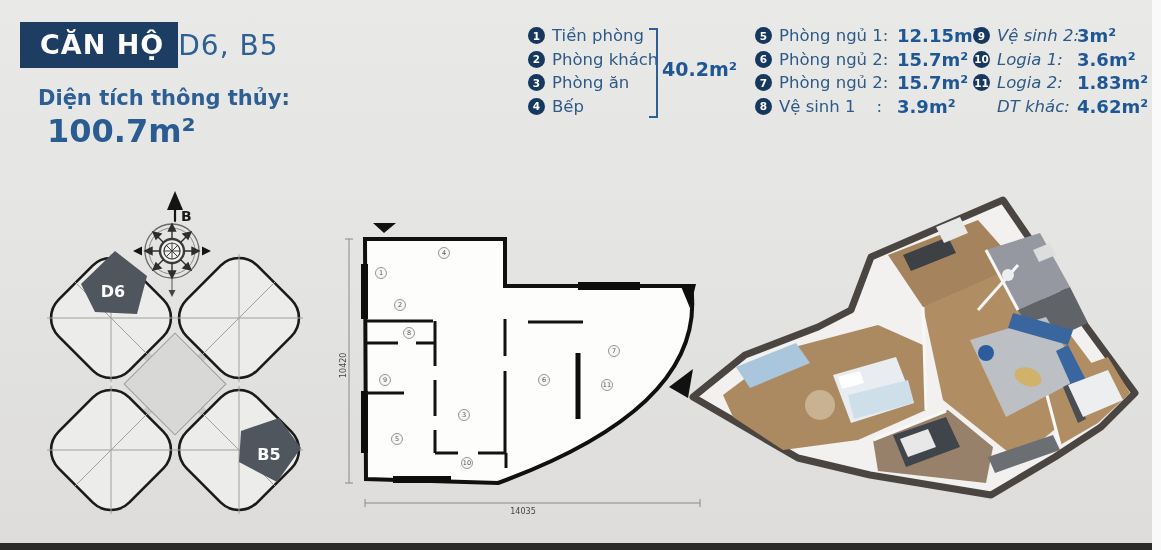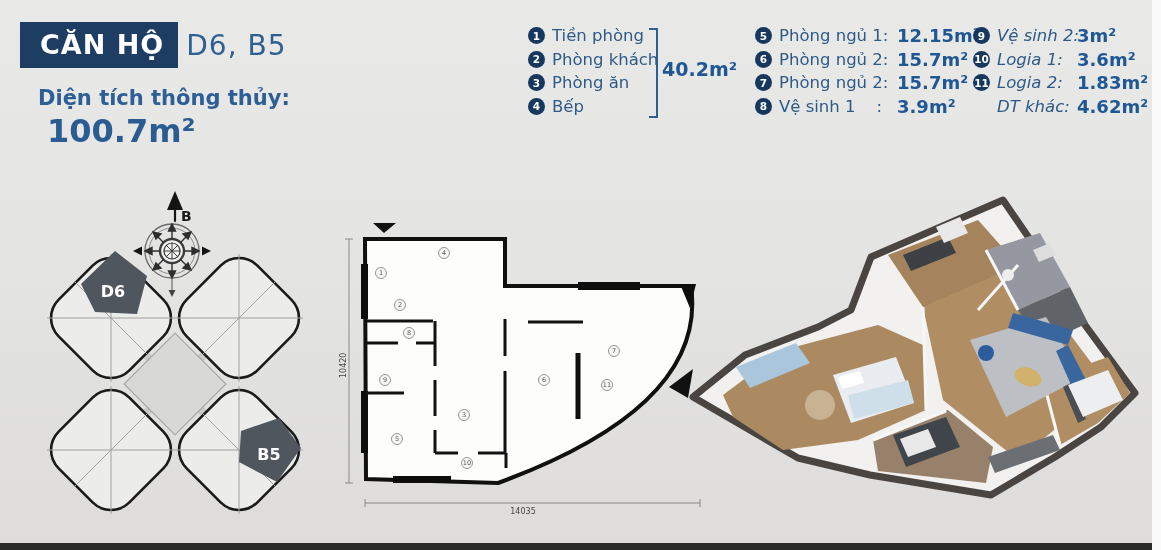--- a/index.html
+++ b/index.html
@@ -3,21 +3,21 @@
 <meta charset="utf-8">
 <style>
   html,body{margin:0;padding:0;}
   body{font-family:"DejaVu Sans", sans-serif;}
   #stage{position:relative;width:1161px;height:550px;overflow:hidden;
          background:linear-gradient(180deg,#e9e9e8 0%,#e3e3e2 55%,#dddcdb 100%);}
   
   .title-row{position:absolute;left:20px;top:22px;display:flex;align-items:center;}
   .title-box{background:#1d3d63;color:#ffffff;font-size:27px;font-weight:bold;
              padding:7px 14px 8px 20px;letter-spacing:1px;}
-  .title-units{color:#2e6094;font-size:28px;font-weight:500;margin-left:8px;letter-spacing:1px;}
+  .title-units{color:#2e6094;font-size:28px;font-weight:500;letter-spacing:1px;}
   .area-label{position:absolute;left:38px;top:86px;color:#2d5f95;font-size:21px;font-weight:bold;}
   .area-value{position:absolute;left:47px;top:112px;color:#2a5c92;font-size:32px;font-weight:bold;}
   
   .lg-col{position:absolute;top:24px;}
   #lg1{left:528px;width:200px;height:96px;}
   #lg2{left:755px;}
   #lg3{left:973px;}
   .lg-row{display:flex;align-items:center;height:23.5px;}
   .badge{flex:0 0 auto;width:17px;height:17px;border-radius:50%;background:#16375e;color:#fff;
          font-size:10.5px;font-weight:bold;display:flex;align-items:center;justify-content:center;

